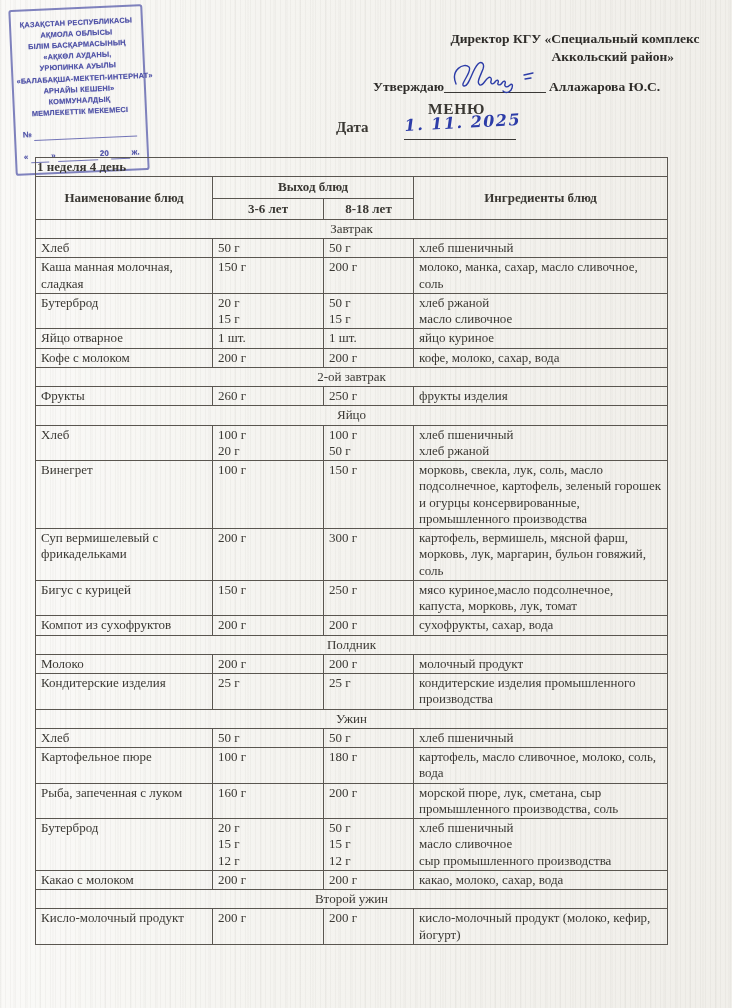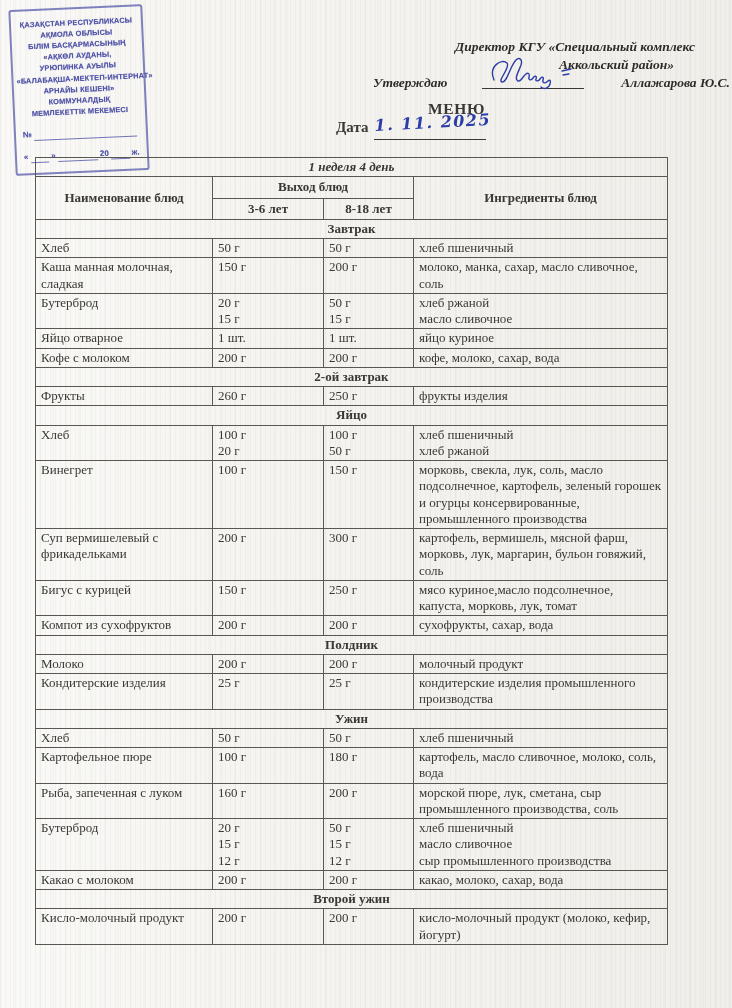--- a/index.html
+++ b/index.html
@@ -32,57 +32,57 @@
     font-family:"Liberation Sans", sans-serif; font-weight:bold;
     text-align:center; font-size:7.4px; line-height:1.5; letter-spacing:.15px;
     text-shadow:0 0 .7px rgba(81,84,168,.55);
   }
   .stamp-line{white-space:nowrap;}
   .stamp-row{display:flex; align-items:flex-end; margin-top:10px; padding:0 4px; font-size:8px;}
   .su{flex:1; border-bottom:1px solid rgba(81,84,168,.8); height:9px; margin:0 2px;}
   .su.w1{flex:.7;} .su.w2{flex:1.5;} .su.w3{flex:.7;}
   
   .approval{
-    position:absolute; left:362px; top:38px; width:368px;
-    font-size:13.5px; font-weight:bold; line-height:1.3; color:#2e2c29;font-style:italic;
+    position:absolute; left:362px; top:30px; width:368px;
+    font-size:13.5px; font-weight:bold; line-height:1.3; color:#2e2c29;
   }
   .a1{text-align:center; padding-left:58px; white-space:nowrap;}
   .a2{text-align:center; padding-left:36px; white-space:nowrap;}
   .a3{text-align:right; padding-right:56px;}
-  .a4{display:flex; align-items:flex-end; padding-left:11px; margin-top:0;justify-content:space-between;}
+  .a4{display:flex; align-items:flex-end; padding-left:11px; margin-top:12px;}
   .sig-line{width:102px; border-bottom:1px solid #3a3835; height:15px; position:relative; margin:0 3px 2px 0;}
   .sig-svg{position:absolute; left:0; bottom:-6px; overflow:visible;}
   .approver{white-space:nowrap;}
   
   .menu-title{
     position:absolute; left:335px; top:100px; width:150px;
     text-align:right; font-weight:bold; font-size:15.5px; letter-spacing:.6px;
   }
-  .date-row{position:absolute; left:336px; top:119px; display:flex; font-size:15px; font-weight:bold;}
+  .date-row{position:absolute; left:336px; top:119px; display:flex; font-size:15px; font-weight:bold;gap:30px;}
   .date-line{width:112px; border-bottom:1.4px solid #3a3835; margin-left:6px; height:20px; position:relative;}
   .hand{
     position:absolute; left:1px; top:-3px; white-space:nowrap;
     font-family:"DejaVu Serif", serif; font-style:italic; font-weight:600;
     font-size:16px; letter-spacing:1.5px; color:var(--hand-ink);
     transform:rotate(-3deg); transform-origin:left bottom;
   }
   
   table.menu{
     position:absolute; left:35px; top:157px; width:632px;
     border-collapse:collapse; font-size:13px; line-height:1.25; color:var(--text);
     table-layout:fixed;
   }
   .menu th,.menu td{
     border:1px solid var(--table-line);
     padding:1px 5px; vertical-align:top; text-align:left;
     font-weight:normal; white-space:pre-line; overflow:hidden;
   }
   .menu thead th{font-weight:bold; text-align:center; vertical-align:middle; padding:2px 4px;}
-  .menu .week{font-weight:bold; text-align:center; padding:1px;font-style:italic;}
-  .menu .section-row td{font-weight:bold; text-align:center; padding:1px 4px; white-space:normal;}
+  .menu .week{font-weight:bold; text-align:left; padding:1px;}
+  .menu .section-row td{font-weight:normal; text-align:center; padding:1px 4px; white-space:normal;}
 </style>
 </head>
 <body>
 
 <div class="page">
   <div class="texture"></div>
 
   <div class="stamp">
     <div class="stamp-line">ҚАЗАҚСТАН РЕСПУБЛИКАСЫ</div>
     <div class="stamp-line">АҚМОЛА ОБЛЫСЫ</div>

